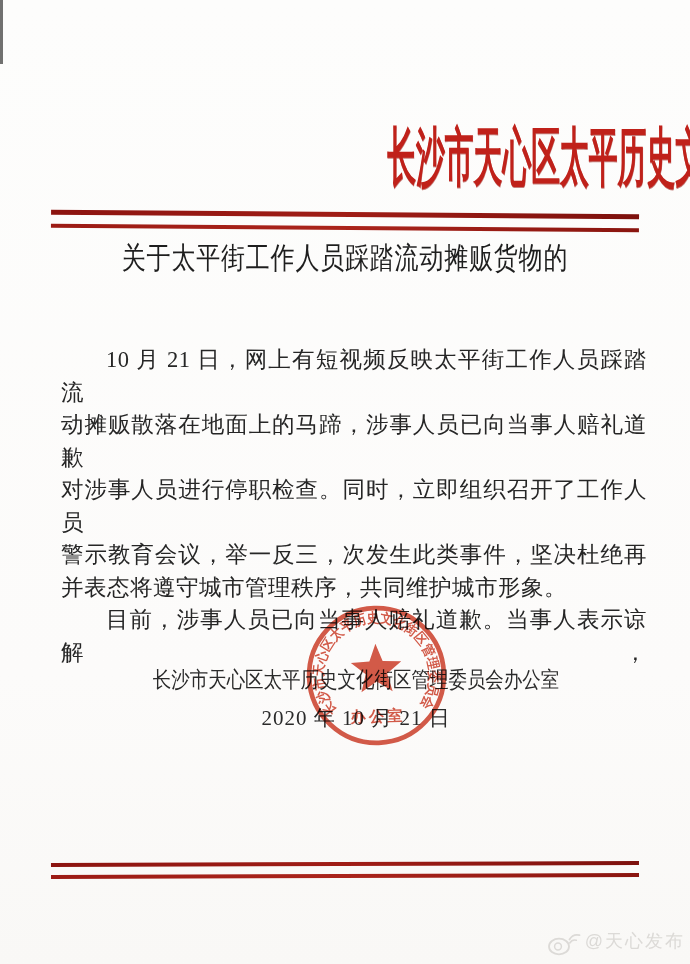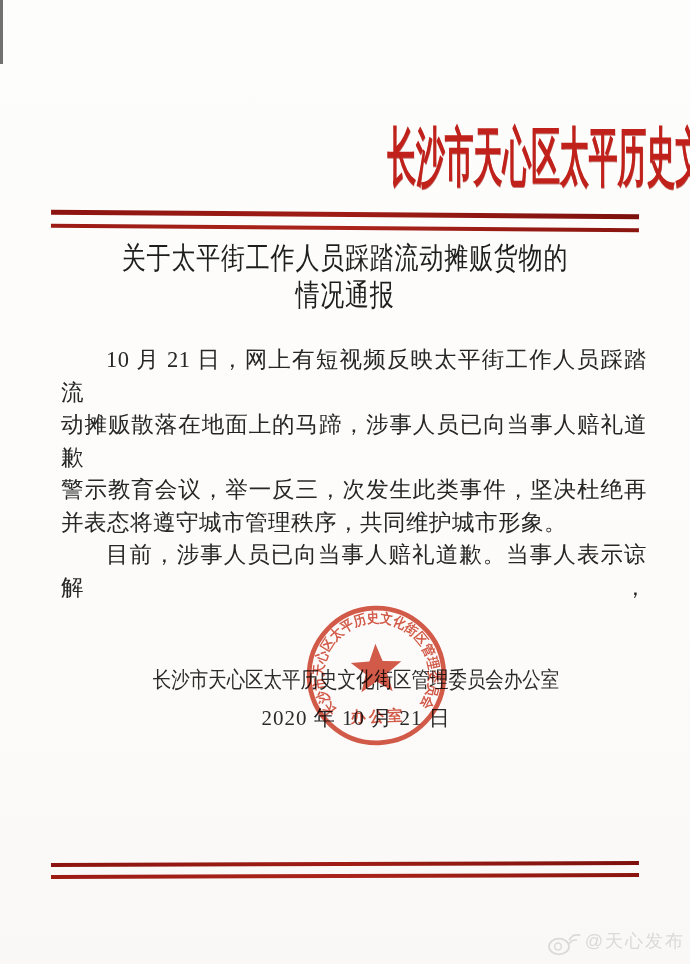--- a/index.html
+++ b/index.html
@@ -105,26 +105,26 @@
     <span class="org">长沙市天心区太平历史文化街区管理委员会办公室</span>
   </div>
 
   <div class="rules rules-top">
     <div class="rule-thick"></div>
     <div class="rule-thin"></div>
   </div>
 
   <div class="doc-title">
     <span class="tline"><span>关于太平街工作人员踩踏流动摊贩货物的</span></span>
-    <span class="tline"><span>情况通报</span></span>
   </div>
 
   <div class="body-text">
     <div class="bline fill indent">10 月 21 日，网上有短视频反映太平街工作人员踩踏流</div>
     <div class="bline fill">动摊贩散落在地面上的马蹄，涉事人员已向当事人赔礼道歉</div>
+    <div class="bline fill">对涉事人员进行停职检查。同时，立即组织召开了工作人员</div>
     <div class="bline fill">警示教育会议，举一反三，次发生此类事件，坚决杜绝再</div>
     <div class="bline">并表态将遵守城市管理秩序，共同维护城市形象。</div>
     <div class="bline fill indent">目前，涉事人员已向当事人赔礼道歉。当事人表示谅解，</div>
   </div>
 
   <div class="signature">
     <div class="sig-org">
       <span>长沙市天心区太平历史文化街区管理委员会办公室</span>
     </div>
     <div class="sig-date">2020 年 10 月 21 日</div>

